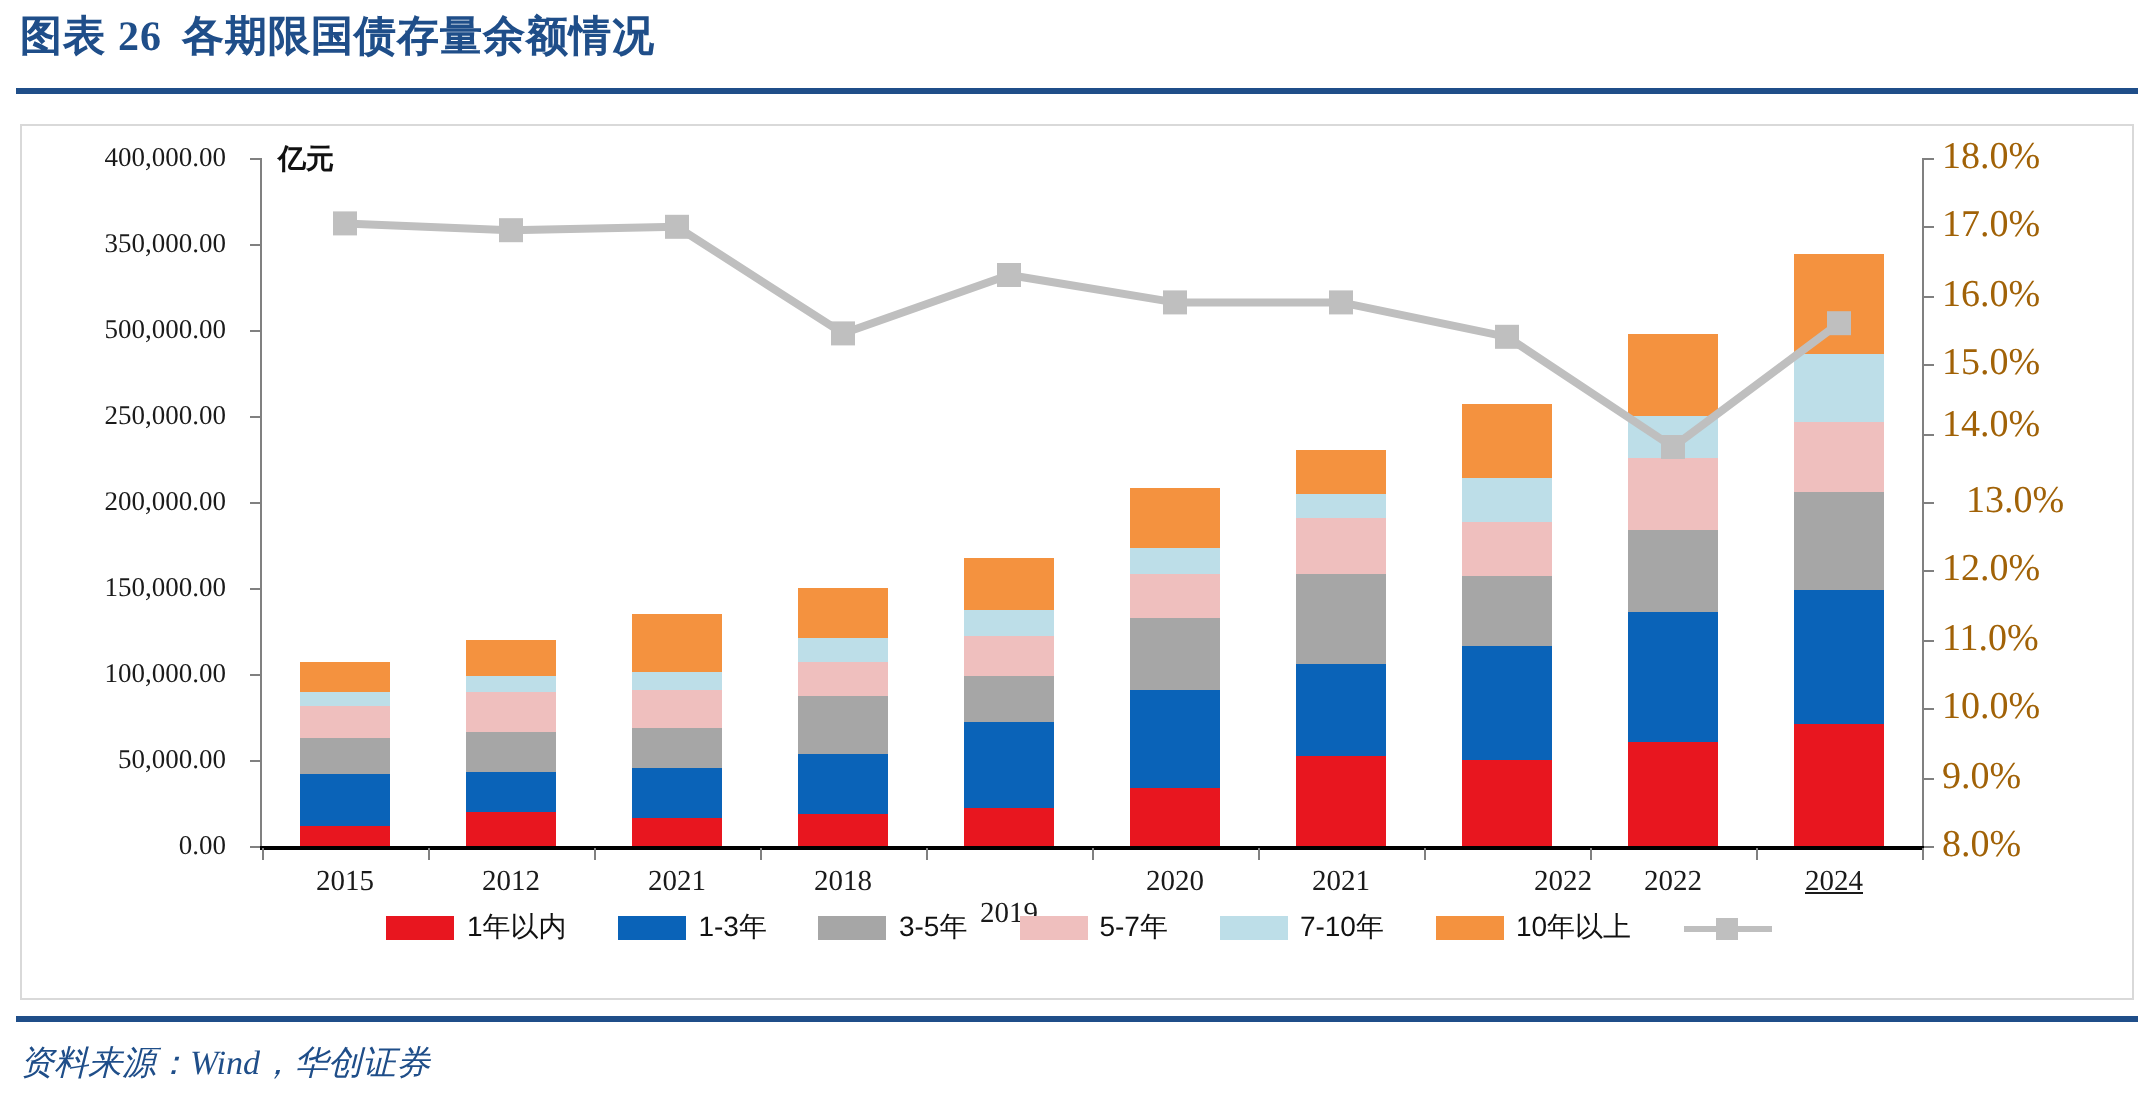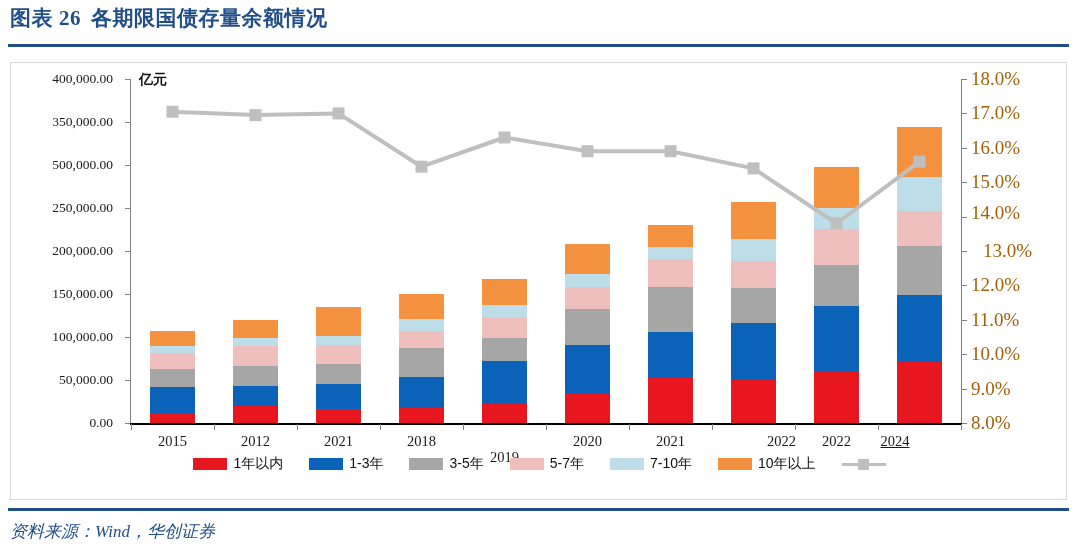--- a/index.html
+++ b/index.html
@@ -153,21 +153,21 @@
       <div class="xtick" style="left: 950px;"></div>
       <div class="xlab" style="left: 161.5px;">2015</div>
       <div class="xlab" style="left: 244.5px;">2012</div>
       <div class="xlab" style="left: 327.5px;">2021</div>
       <div class="xlab" style="left: 410.5px;">2018</div>
       <div class="xlab" style="left: 493.5px; margin-top: 16px;">2019</div>
       <div class="xlab" style="left: 576.5px;">2020</div>
       <div class="xlab" style="left: 659.5px;">2021</div>
       <div class="xlab" style="left: 742.5px; margin-left: 28px;">2022</div>
       <div class="xlab" style="left: 825.5px;">2022</div>
-      <div class="xlab" style="left: 884px; text-decoration: underline;">2024</div>
+      <div class="xlab" style="left: 906px; text-decoration: underline;">2024</div>
     </div>
 
   <div id="plot">
     <div id="bars-wrap">
         <div class="bar-group" style="left: 19px; width: 45px; height: 92.45px;">
           <div class="seg" style="background: rgb(232, 22, 31); bottom: 0px; height: 9.89px;"></div>
           <div class="seg" style="background: rgb(10, 99, 184); bottom: 9.89px; height: 25.8px;"></div>
           <div class="seg" style="background: rgb(166, 166, 166); bottom: 35.69px; height: 18.06px;"></div>
           <div class="seg" style="background: rgb(239, 191, 190); bottom: 53.75px; height: 16.34px;"></div>
           <div class="seg" style="background: rgb(189, 222, 232); bottom: 70.09px; height: 6.45px;"></div>

